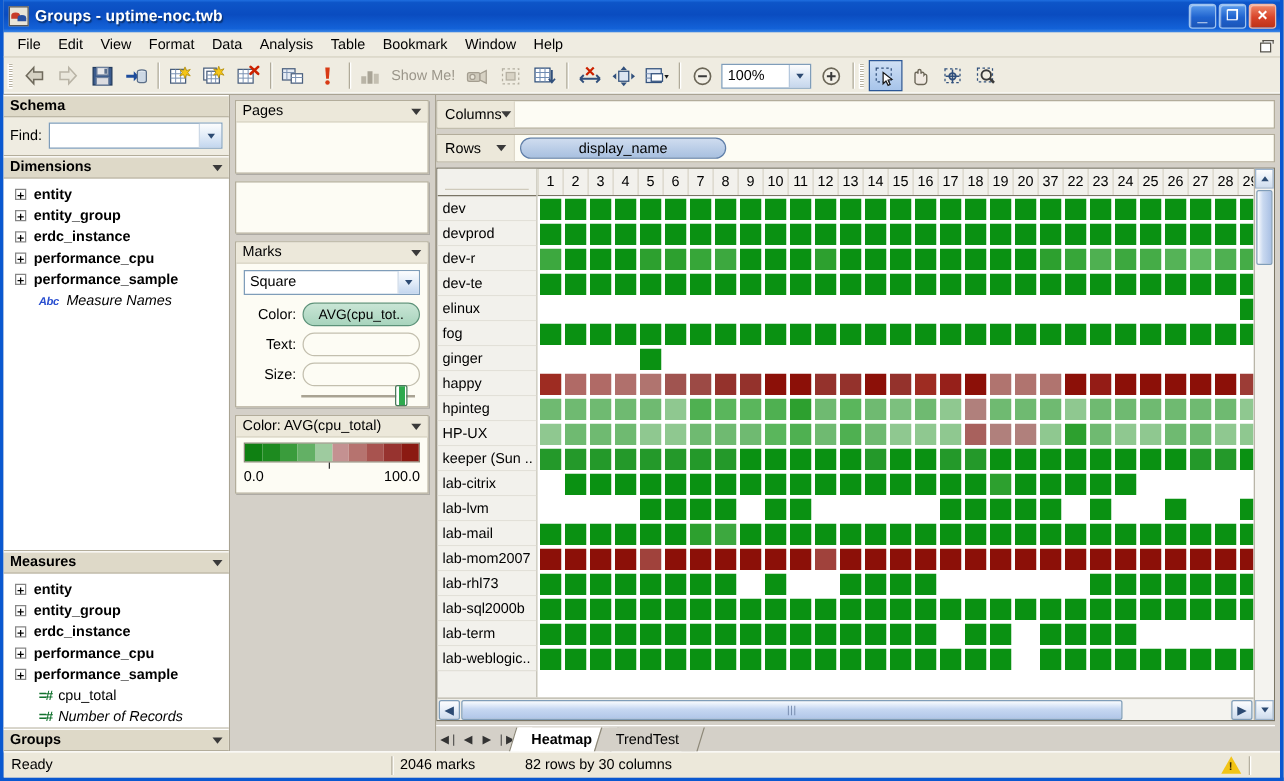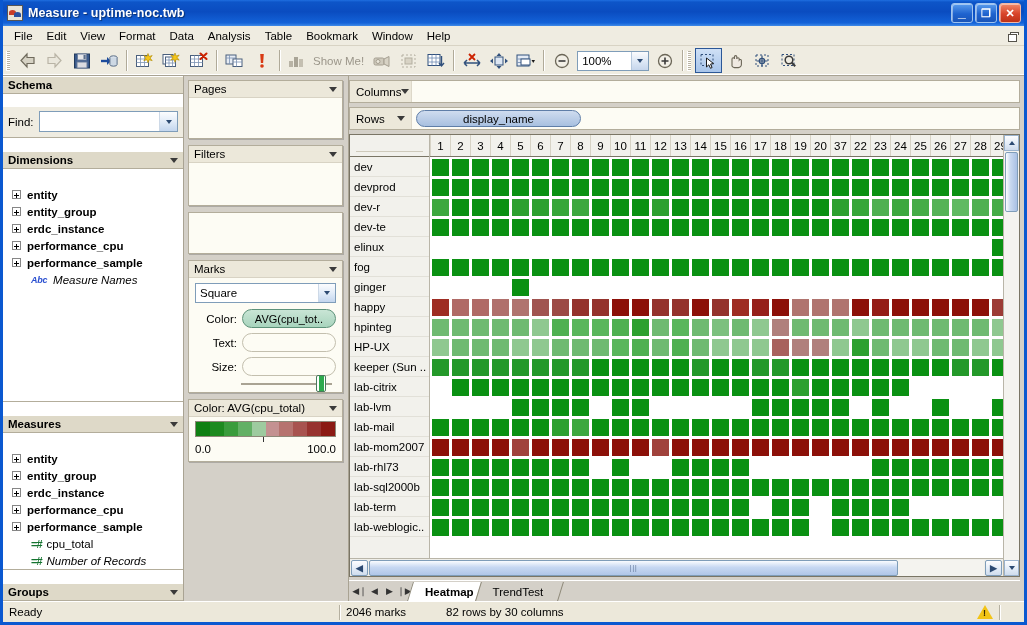--- a/index.html
+++ b/index.html
@@ -135,21 +135,20 @@
     flex: 1 1 auto; display: flex; min-height: 0;
     background: #d4d0c8;
   }
 
   
   .schema-pane {
     width: 181px; flex: 0 0 181px;
     display: flex; flex-direction: column;
     border-right: 1px solid #a9a393;
     background: #fff;
-    gap: 13px;
   }
   .pane-hdr {
     height: 18px; flex: 0 0 18px;
     background: #ded9c8;
     border-top: 1px solid #fff;
     border-bottom: 1px solid #b3ad9b;
     display: flex; align-items: center;
     padding: 0 5px;
     font-weight: bold; font-size: 11.5px; color: #000;
   }
@@ -419,21 +418,21 @@
   
   svg { display: block; }
 </style>
 </head>
 <body>
 
 <div class="window">
 
   <div class="titlebar">
     <div class="title-icon"></div>
-    <div class="title-text">Measure - uptime-noc.twb</div>
+    <div class="title-text">Groups - uptime-noc.twb</div>
     <div class="win-btns">
       <div class="win-btn min">
           <span class="g">_</span>
         </div>
       <div class="win-btn">
           <span class="g">❐</span>
         </div>
       <div class="win-btn close">
           <span class="g">✕</span>
         </div>
@@ -725,28 +724,20 @@
     <div class="cards">
       <div class="card">
         <div class="card-hdr">
           <span>Pages</span>
           <span class="sp"></span>
             <span class="tri-dn"></span>
         </div>
         <div class="card-body blank"></div>
       </div>
 
-      <div class="card">
-        <div class="card-hdr">
-          <span>Filters</span>
-          <span class="sp"></span>
-            <span class="tri-dn"></span>
-        </div>
-        <div class="card-body blank2"></div>
-      </div>
 
       <div class="card">
         <div class="card-body blank3"></div>
       </div>
 
       <div class="card">
         <div class="card-hdr">
           <span>Marks</span>
           <span class="sp"></span>
             <span class="tri-dn"></span>
@@ -2613,21 +2604,21 @@
           </div>
         <div class="sheet-tab">
             <span>TrendTest</span>
           </div>
         <div class="tab-fill"></div>
       </div>
     </div>
   </div>
 
   <div class="statusbar">
-    <div class="sb-seg" style="width:336px">Ready</div>
+    <div class="sb-seg" style="width:310px">Ready</div>
     <div class="sb-div"></div>
     <div class="sb-seg" style="width:100px">2046 marks</div>
     <div class="sb-seg" style="width:160px">82 rows by 30 columns</div>
     <div class="sb-grow"></div>
     <div class="sb-seg">
         <span class="warn-tri"></span>
       </div>
     <div class="sb-div"></div>
     <div style="width:24px"></div>
   </div>

